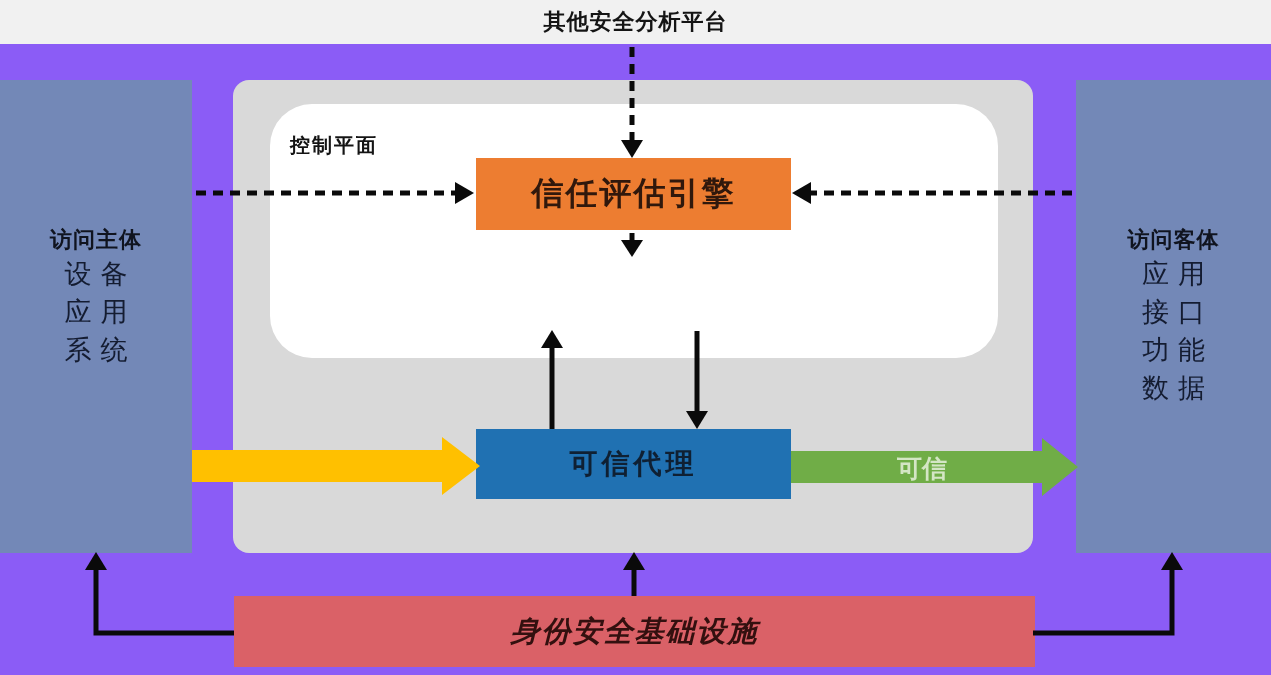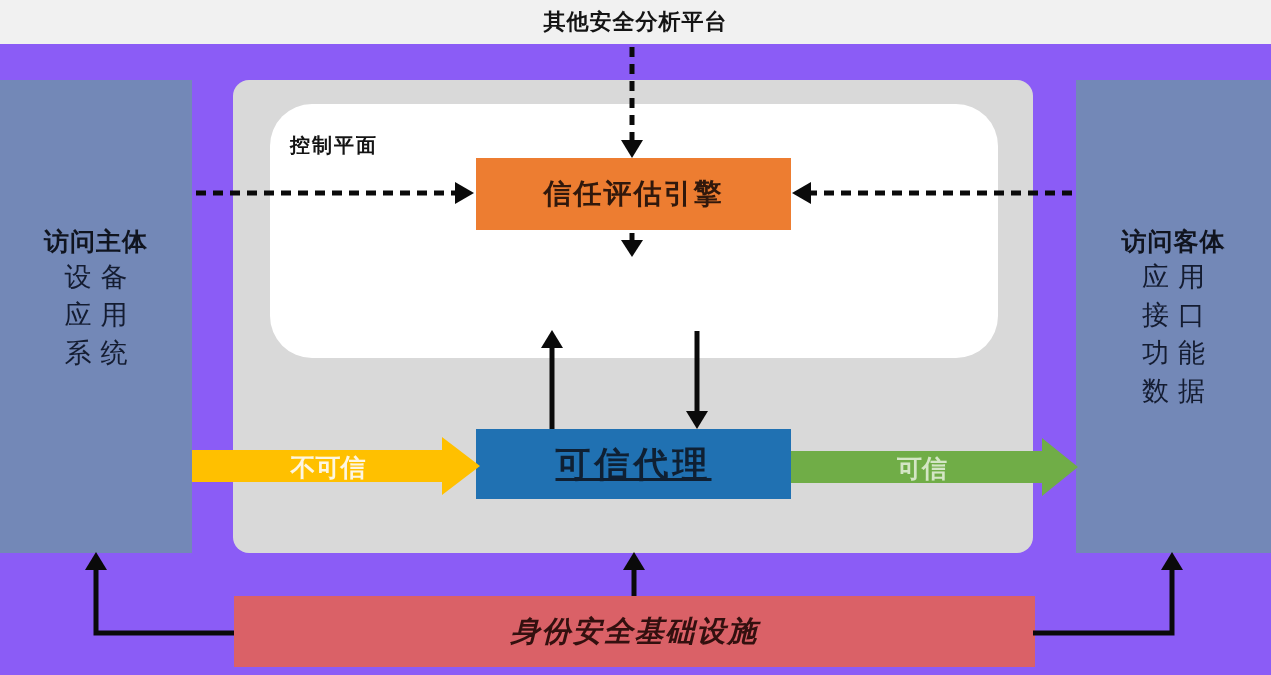--- a/index.html
+++ b/index.html
@@ -12,43 +12,43 @@
 
   
   .top-band{left:0;top:0;width:1271px;height:44px;background:#f1f1f1;
     display:flex;align-items:center;justify-content:center;}
   .top-band-label{font-size:22px;font-weight:bold;color:#141414;letter-spacing:1px;}
 
   
   .side-panel{top:80px;height:473px;background:#7388b7;text-align:center;}
   .panel-left{left:0;width:192px;}
   .panel-right{left:1076px;width:195px;}
-  .panel-title{display:block;margin-top:145px;font-size:25px;font-weight:bold;color:#10141f;letter-spacing:1px;}
+  .panel-title{display:block;margin-top:145px;font-size:22px;font-weight:bold;color:#10141f;letter-spacing:1px;}
   .panel-item{display:block;font-family:"Liberation Serif","DejaVu Serif",serif;
     font-size:27px;line-height:38px;color:#141c31;letter-spacing:9px;text-indent:9px;}
 
   
   .gray-box{left:233px;top:80px;width:800px;height:473px;background:#d9d9d9;border-radius:16px;}
 
   
   .plane-box{left:270px;width:728px;background:#ffffff;}
   .control-plane{top:104px;height:254px;border-radius:42px;}
   .data-plane{top:405px;height:117px;border-radius:34px;}
   .plane-label{position:absolute;left:20px;font-size:20px;font-weight:bold;color:#141414;letter-spacing:2px;}
   .control-plane .plane-label{top:28px;}
   .data-plane .plane-label{top:10px;}
 
   
   .node{left:476px;width:315px;display:flex;align-items:center;justify-content:center;}
   .engine{background:#ed7d31;height:72px;}
   .engine-1{top:158px;}
   .engine-2{top:258px;}
-  .engine .node-label{font-size:28px;font-weight:bold;color:#30180c;letter-spacing:2px;}
+  .engine .node-label{font-size:32px;font-weight:bold;color:#30180c;letter-spacing:2px;}
   .proxy{top:429px;height:70px;background:#2071b2;}
-  .proxy .node-label{font-size:35px;font-weight:bold;color:#0f2033;letter-spacing:4px;text-decoration:underline;}
+  .proxy .node-label{font-size:28px;font-weight:bold;color:#0f2033;letter-spacing:4px;}
 
   
   .infra-box{left:234px;top:596px;width:801px;height:71px;background:#da6167;
     display:flex;align-items:center;justify-content:center;font-style:italic;}
   .infra-label{font-size:29px;font-weight:bold;color:#33100f;letter-spacing:2px;}
 
   
   .flow-label{font-weight:bold;font-size:25px;text-align:center;}
   .untrusted-label{left:258px;top:451px;width:140px;color:#fdf6e2;}
   .trusted-label{left:862px;top:452px;width:120px;color:#d4e6c5;}
@@ -142,16 +142,15 @@
       <polyline points="234,633 96,633 96,567" fill="none"></polyline>
       <polygon points="96,552 85,570 107,570" stroke="none"></polygon>
     </g>
 
     <g stroke="#0a0a0a" stroke-width="5" fill="#0a0a0a">
       <polyline points="1033,633 1172,633 1172,567" fill="none"></polyline>
       <polygon points="1172,552 1161,570 1183,570" stroke="none"></polygon>
     </g>
   </svg>
 
-  <span class="abs flow-label untrusted-label">不可信</span>
   <span class="abs flow-label trusted-label">可信</span>
 
 </div>
 
 </body></html>

